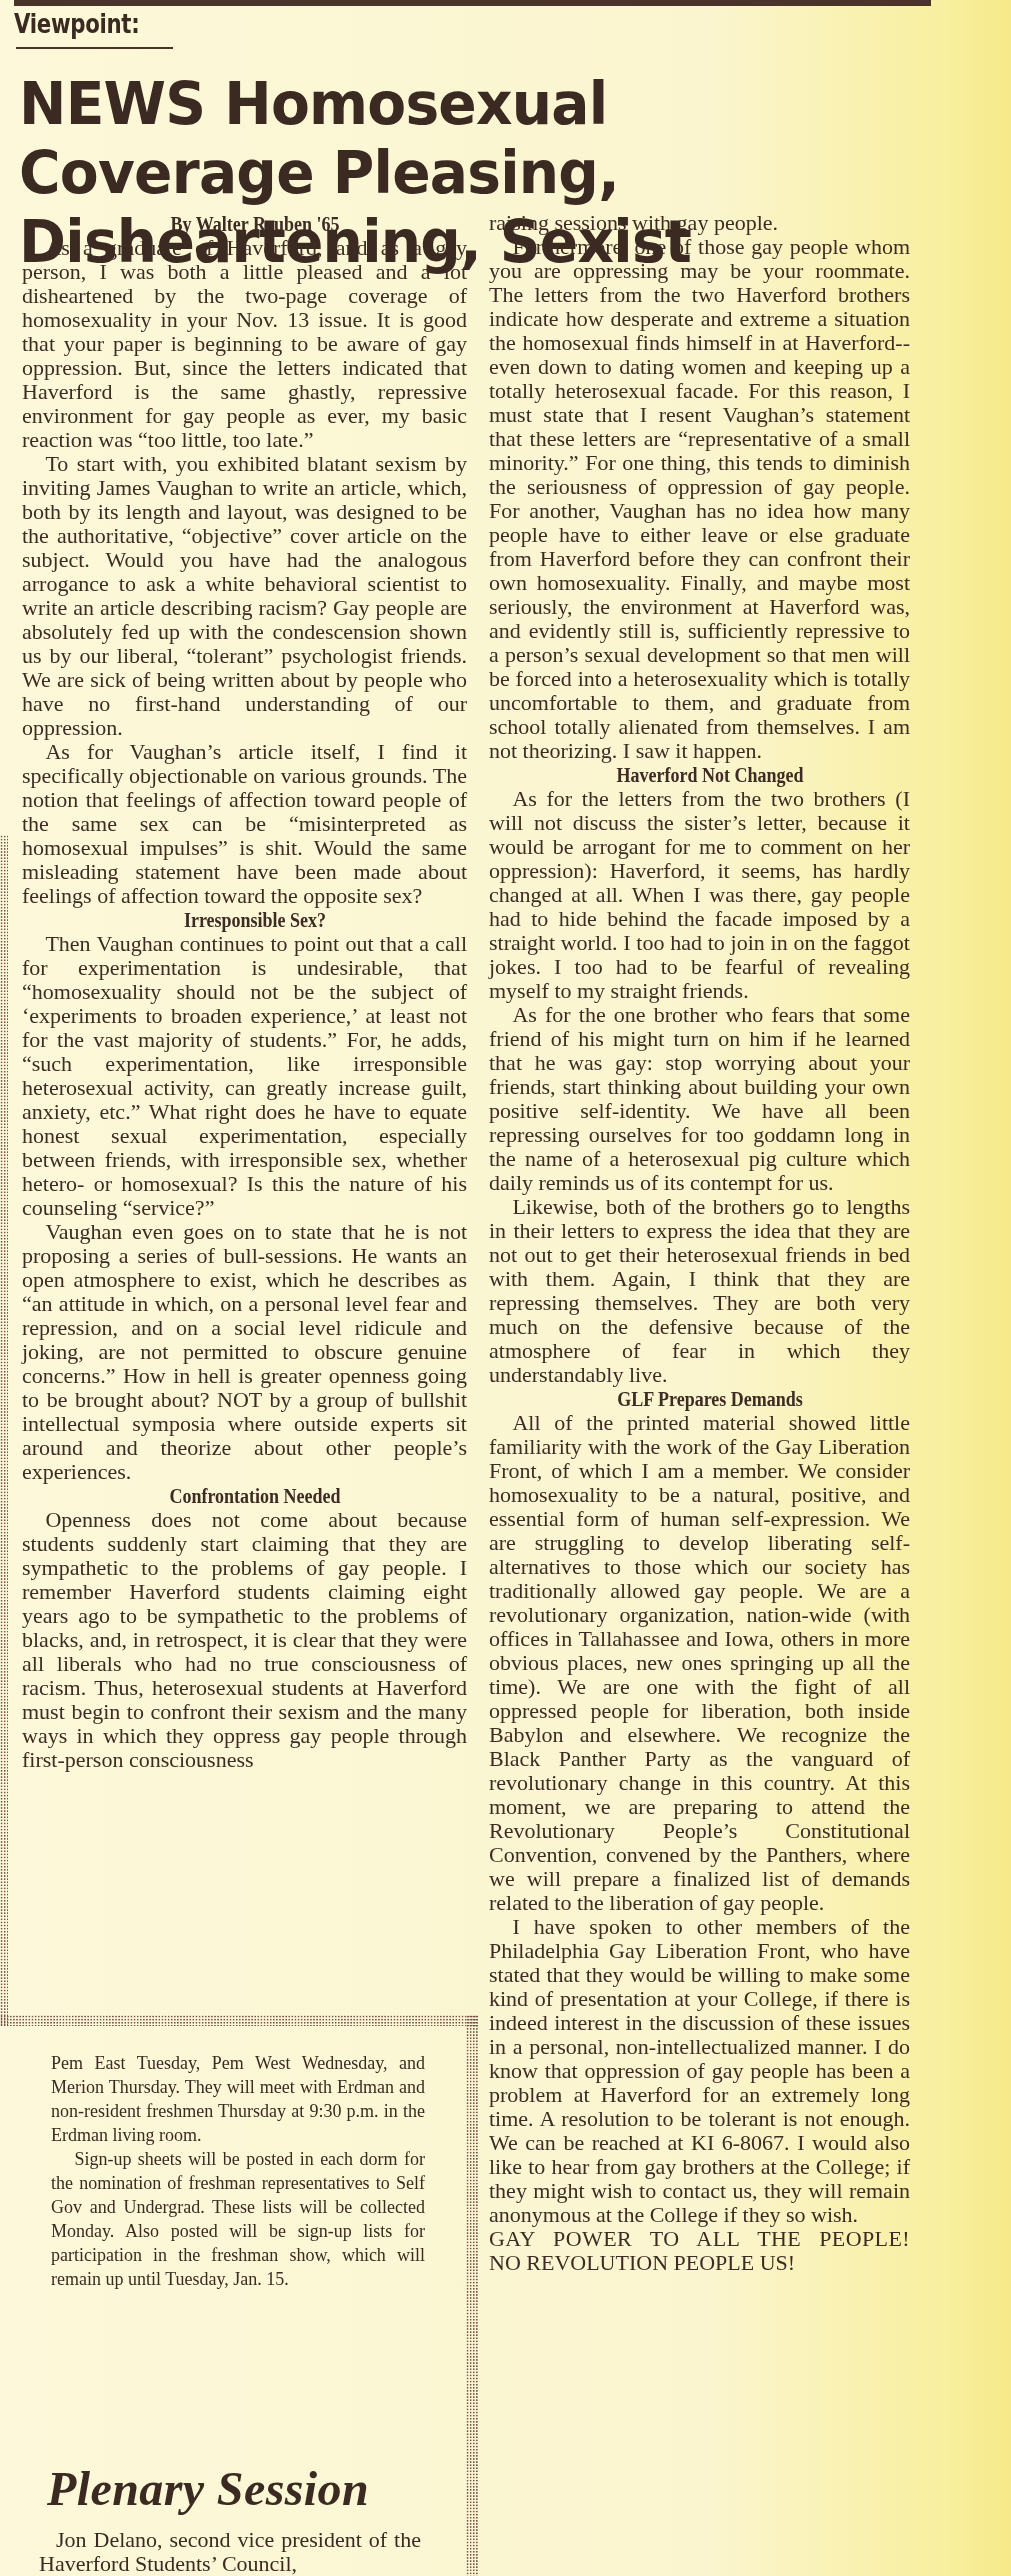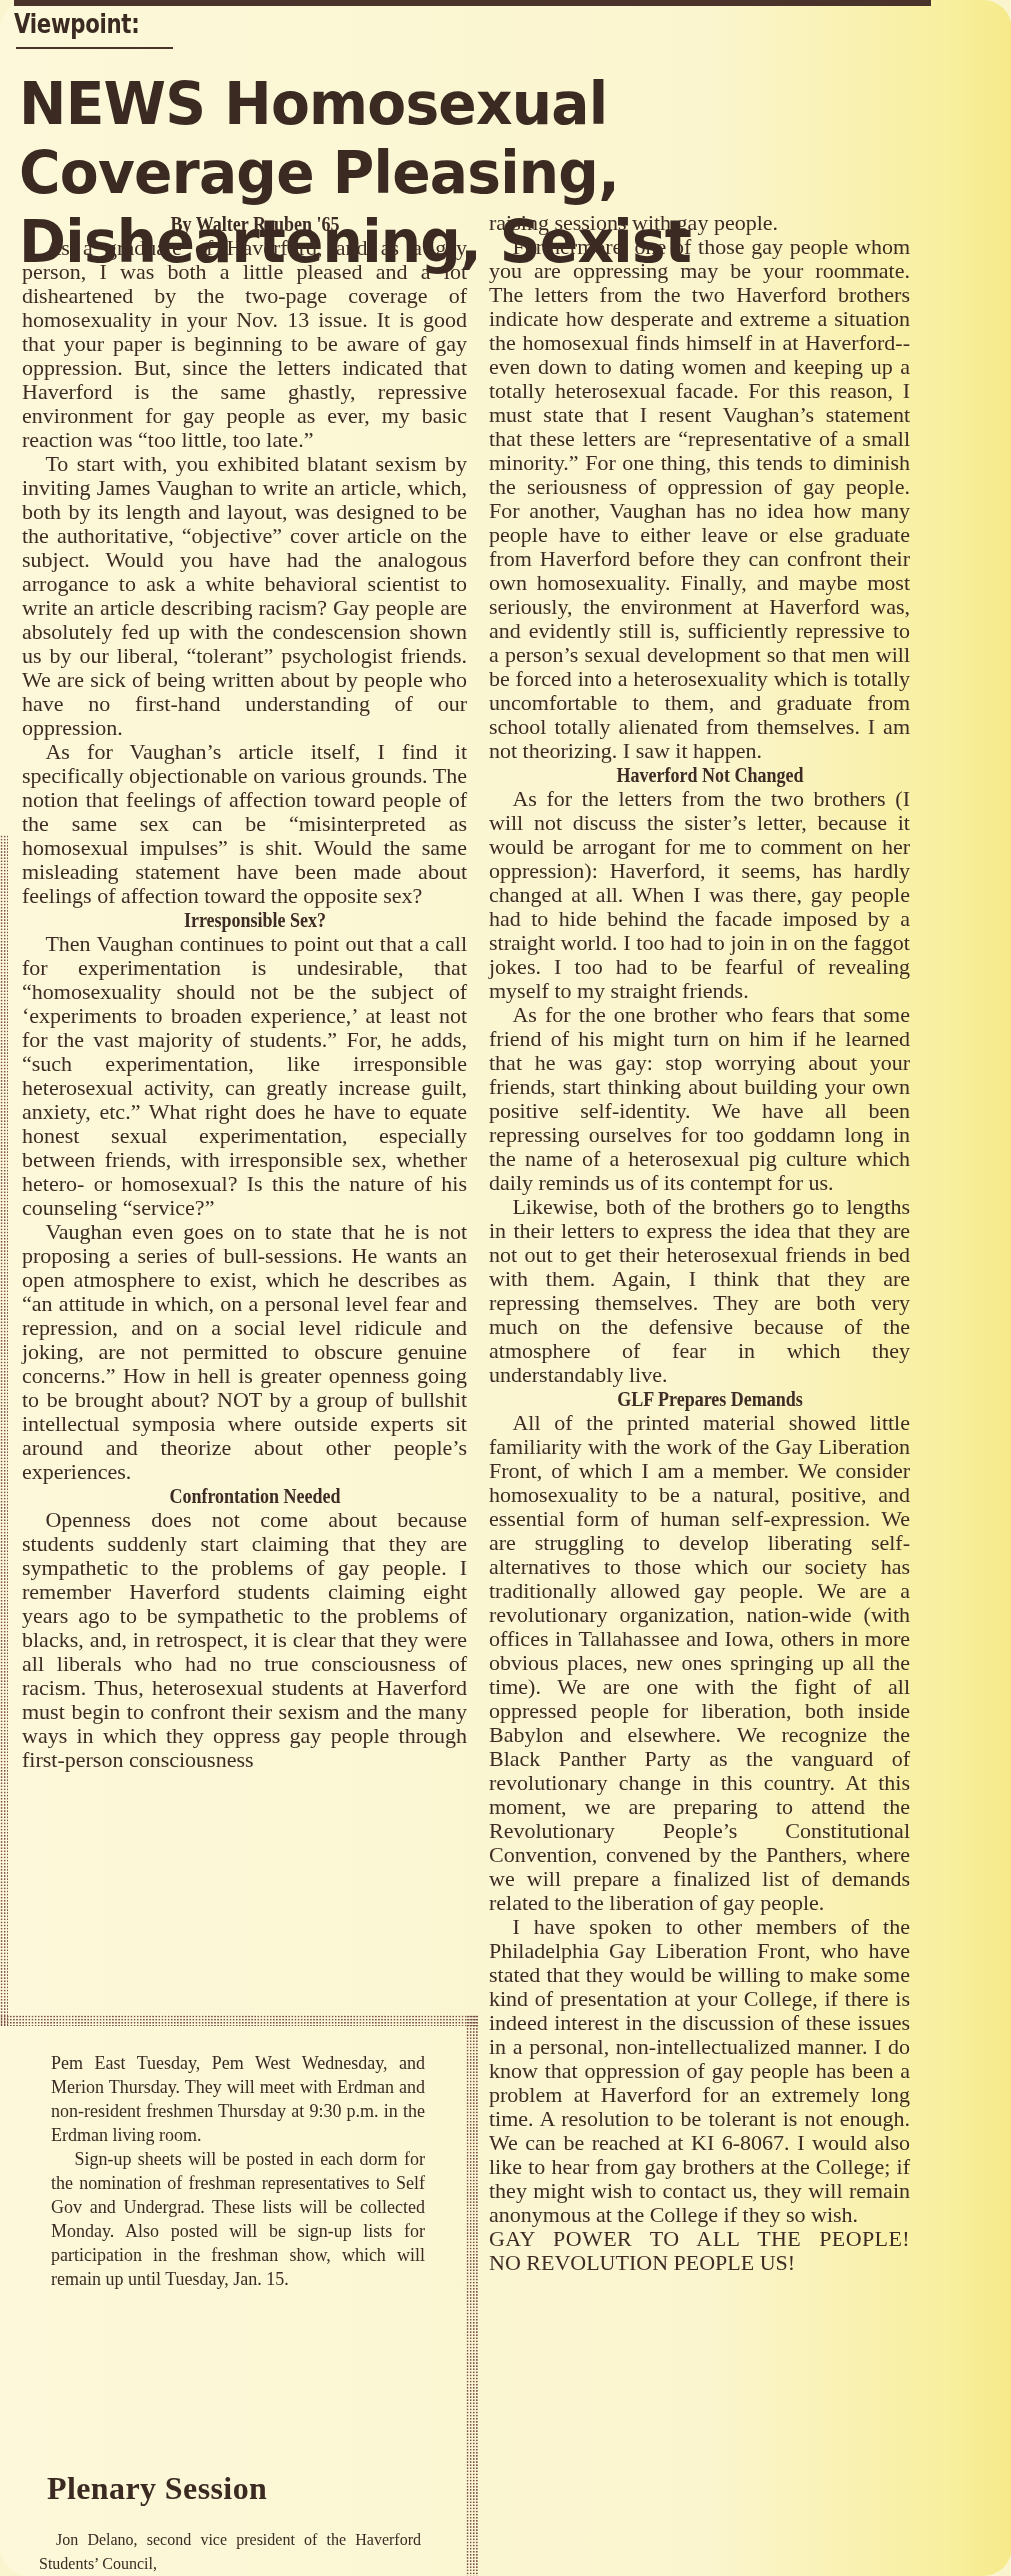--- a/index.html
+++ b/index.html
@@ -6,21 +6,20 @@
   body {
     width: 1012px; height: 2576px; overflow: hidden;
     background: #fbf5cf;
     font-family: "Liberation Serif", "DejaVu Serif", serif;
     color: #3b2a22;
     position: relative;
   }
   .page {
     position: absolute; left: 0; top: 0; width: 1012px; height: 2576px;
     background: linear-gradient(90deg, #fcf8d9 0%, #fbf5cf 70%, #f8ef9e 94%, #f6e98a 100%);
-    border-radius: 29px;
   }
   .top-rule { position: absolute; left: 14px; top: 0; width: 917px; height: 5.5px; background: #4a332a; }
   .kicker {
     position: absolute; left: 14px; top: 9.3px;
     font-family: "DejaVu Sans", sans-serif; font-weight: bold; font-size: 26px;
     letter-spacing: -0.4px; color: #3b2a22; transform: scaleX(0.82); transform-origin: left;
   }
   .kicker-rule { position: absolute; left: 15.6px; top: 47px; width: 157px; height: 2.3px; background: #4a332a; }
   .headline {
     position: absolute; left: 18.7px; top: 69px; width: 919px;
@@ -56,26 +55,26 @@
     background-size: 3.1px 3.1px;
   }
   .box {
     position: absolute; left: 51px; top: 2051px; width: 374px;
     font-size: 18px; line-height: 24px; text-align: justify;
   }
   .box p { margin: 0; text-indent: 23.4px; }
   .box p.noindent { text-indent: 0; }
   .plenary-title {
     position: absolute; left: 47px; top: 2461px; width: 374px;
-    font-weight: bold; font-size: 32px; line-height: 55px;
+    font-style: italic; font-weight: bold; font-size: 48px; line-height: 55px;
     color: #3b2a22; letter-spacing: 0.4px;
   }
   .plenary-body {
     position: absolute; left: 39px; top: 2528px; width: 382px;
-    font-size: 16px; line-height: 24px; text-align: justify;
+    font-size: 22px; line-height: 24px; text-align: justify;
   }
   .plenary-body p { margin: 0; text-indent: 17px; }
   .slogan { text-indent: 0 !important; text-align: justify; text-align-last: justify; letter-spacing: 0.4px; }
   .slogan2 { text-indent: 0 !important; text-align: left; }
 </style>
 </head>
 <body>
 
 <div class="page">
   <div class="top-rule"></div>

